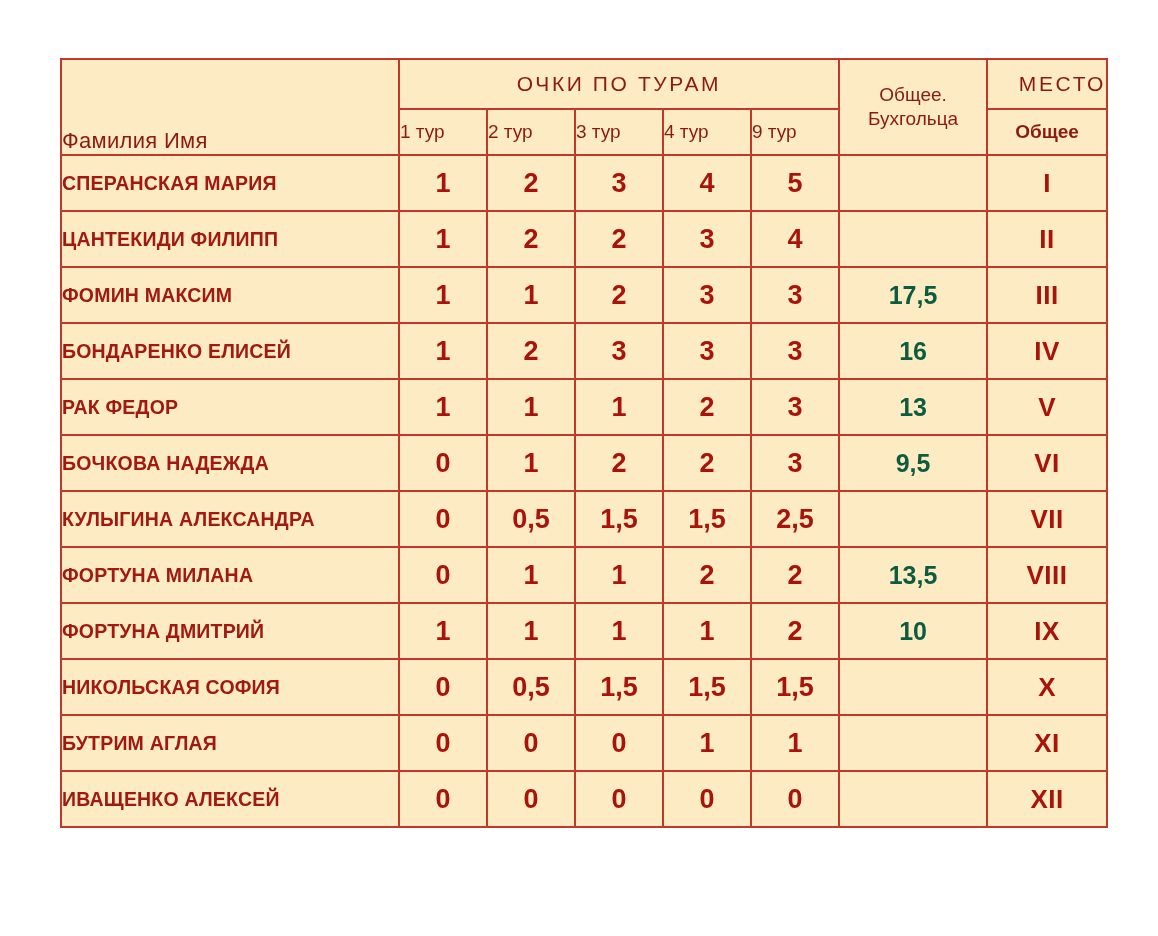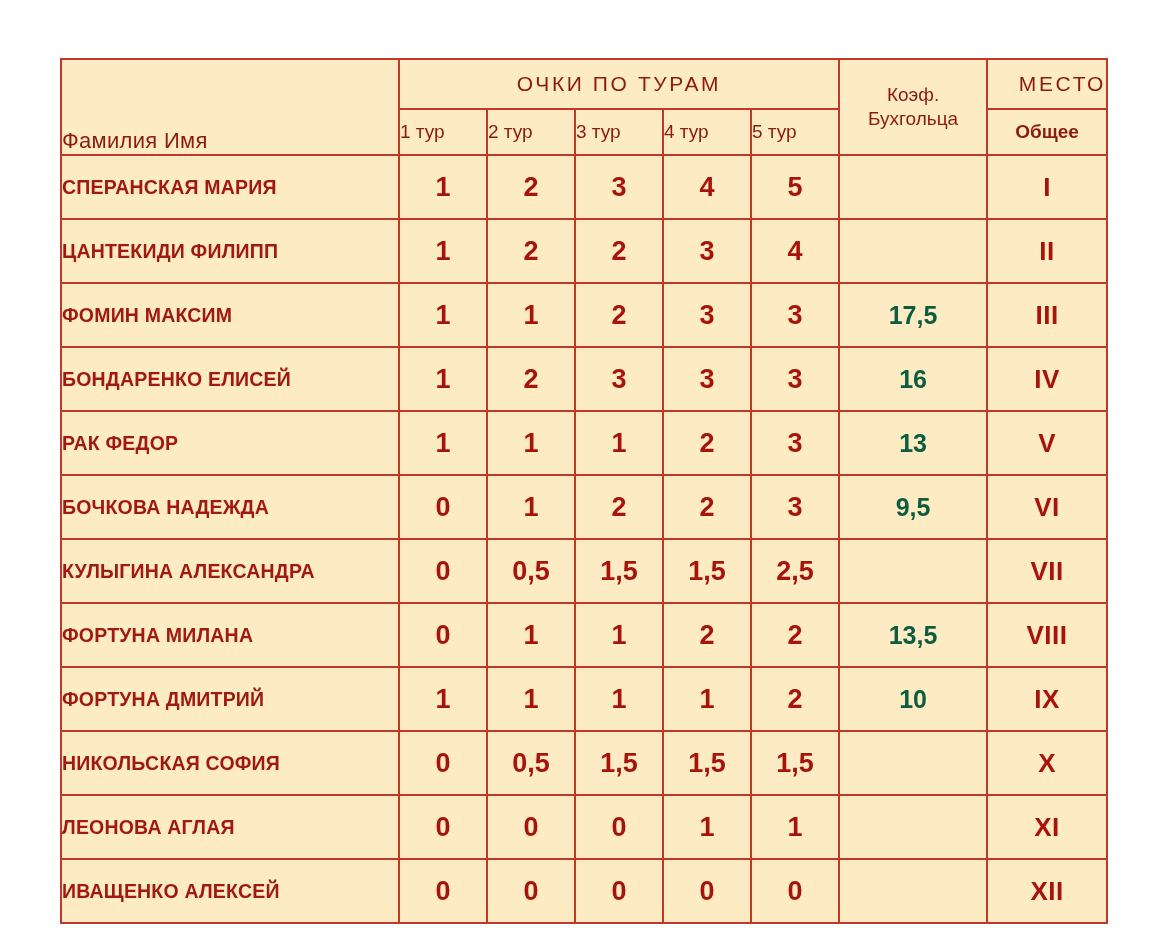--- a/index.html
+++ b/index.html
@@ -89,21 +89,21 @@
   }
   .hdr-place-sub {
     text-align: center;
     height: 44px;
     font-size: 19px;
     color: #8b1a10;
     font-weight: bold;
   }
 
   
-  tbody tr { height: 64px; }
+  tbody tr { height: 56px; }
   td.player {
     text-align: left;
     padding-left: 14px;
     font-size: 19.5px;
     font-weight: bold;
     color: #a01a12;
     letter-spacing: 0.2px;
   }
   td.score {
     text-align: center;
@@ -139,31 +139,31 @@
           <col class="c-round">
           <col class="c-round">
         <col class="c-buh">
         <col class="c-place">
       </colgroup>
       <thead>
         <tr>
           <th class="hdr-name" rowspan="2">Фамилия Имя</th>
           <th class="hdr-group" colspan="5">ОЧКИ ПО ТУРАМ</th>
           <th class="hdr-buh" rowspan="2">
-            <div>Коэф.</div>
+            <div>Общее.</div>
             <div>Бухгольца</div>
           </th>
           <th class="hdr-place-top">МЕСТО</th>
         </tr>
         <tr>
           <th class="hdr-round">1 тур</th>
           <th class="hdr-round">2 тур</th>
           <th class="hdr-round">3 тур</th>
           <th class="hdr-round">4 тур</th>
-          <th class="hdr-round">5 тур</th>
+          <th class="hdr-round">9 тур</th>
           <th class="hdr-place-sub">Общее</th>
         </tr>
       </thead>
       <tbody>
         <tr>
           <td class="player">СПЕРАНСКАЯ МАРИЯ</td>
           <td class="score">1</td>
           <td class="score">2</td>
           <td class="score">3</td>
           <td class="score">4</td>
@@ -255,21 +255,21 @@
           <td class="player">НИКОЛЬСКАЯ СОФИЯ</td>
           <td class="score">0</td>
           <td class="score">0,5</td>
           <td class="score">1,5</td>
           <td class="score">1,5</td>
           <td class="score">1,5</td>
           <td class="buh"></td>
           <td class="place">X</td>
         </tr>
         <tr>
-          <td class="player">ЛЕОНОВА АГЛАЯ</td>
+          <td class="player">БУТРИМ АГЛАЯ</td>
           <td class="score">0</td>
           <td class="score">0</td>
           <td class="score">0</td>
           <td class="score">1</td>
           <td class="score">1</td>
           <td class="buh"></td>
           <td class="place">XI</td>
         </tr>
         <tr>
           <td class="player">ИВАЩЕНКО АЛЕКСЕЙ</td>

